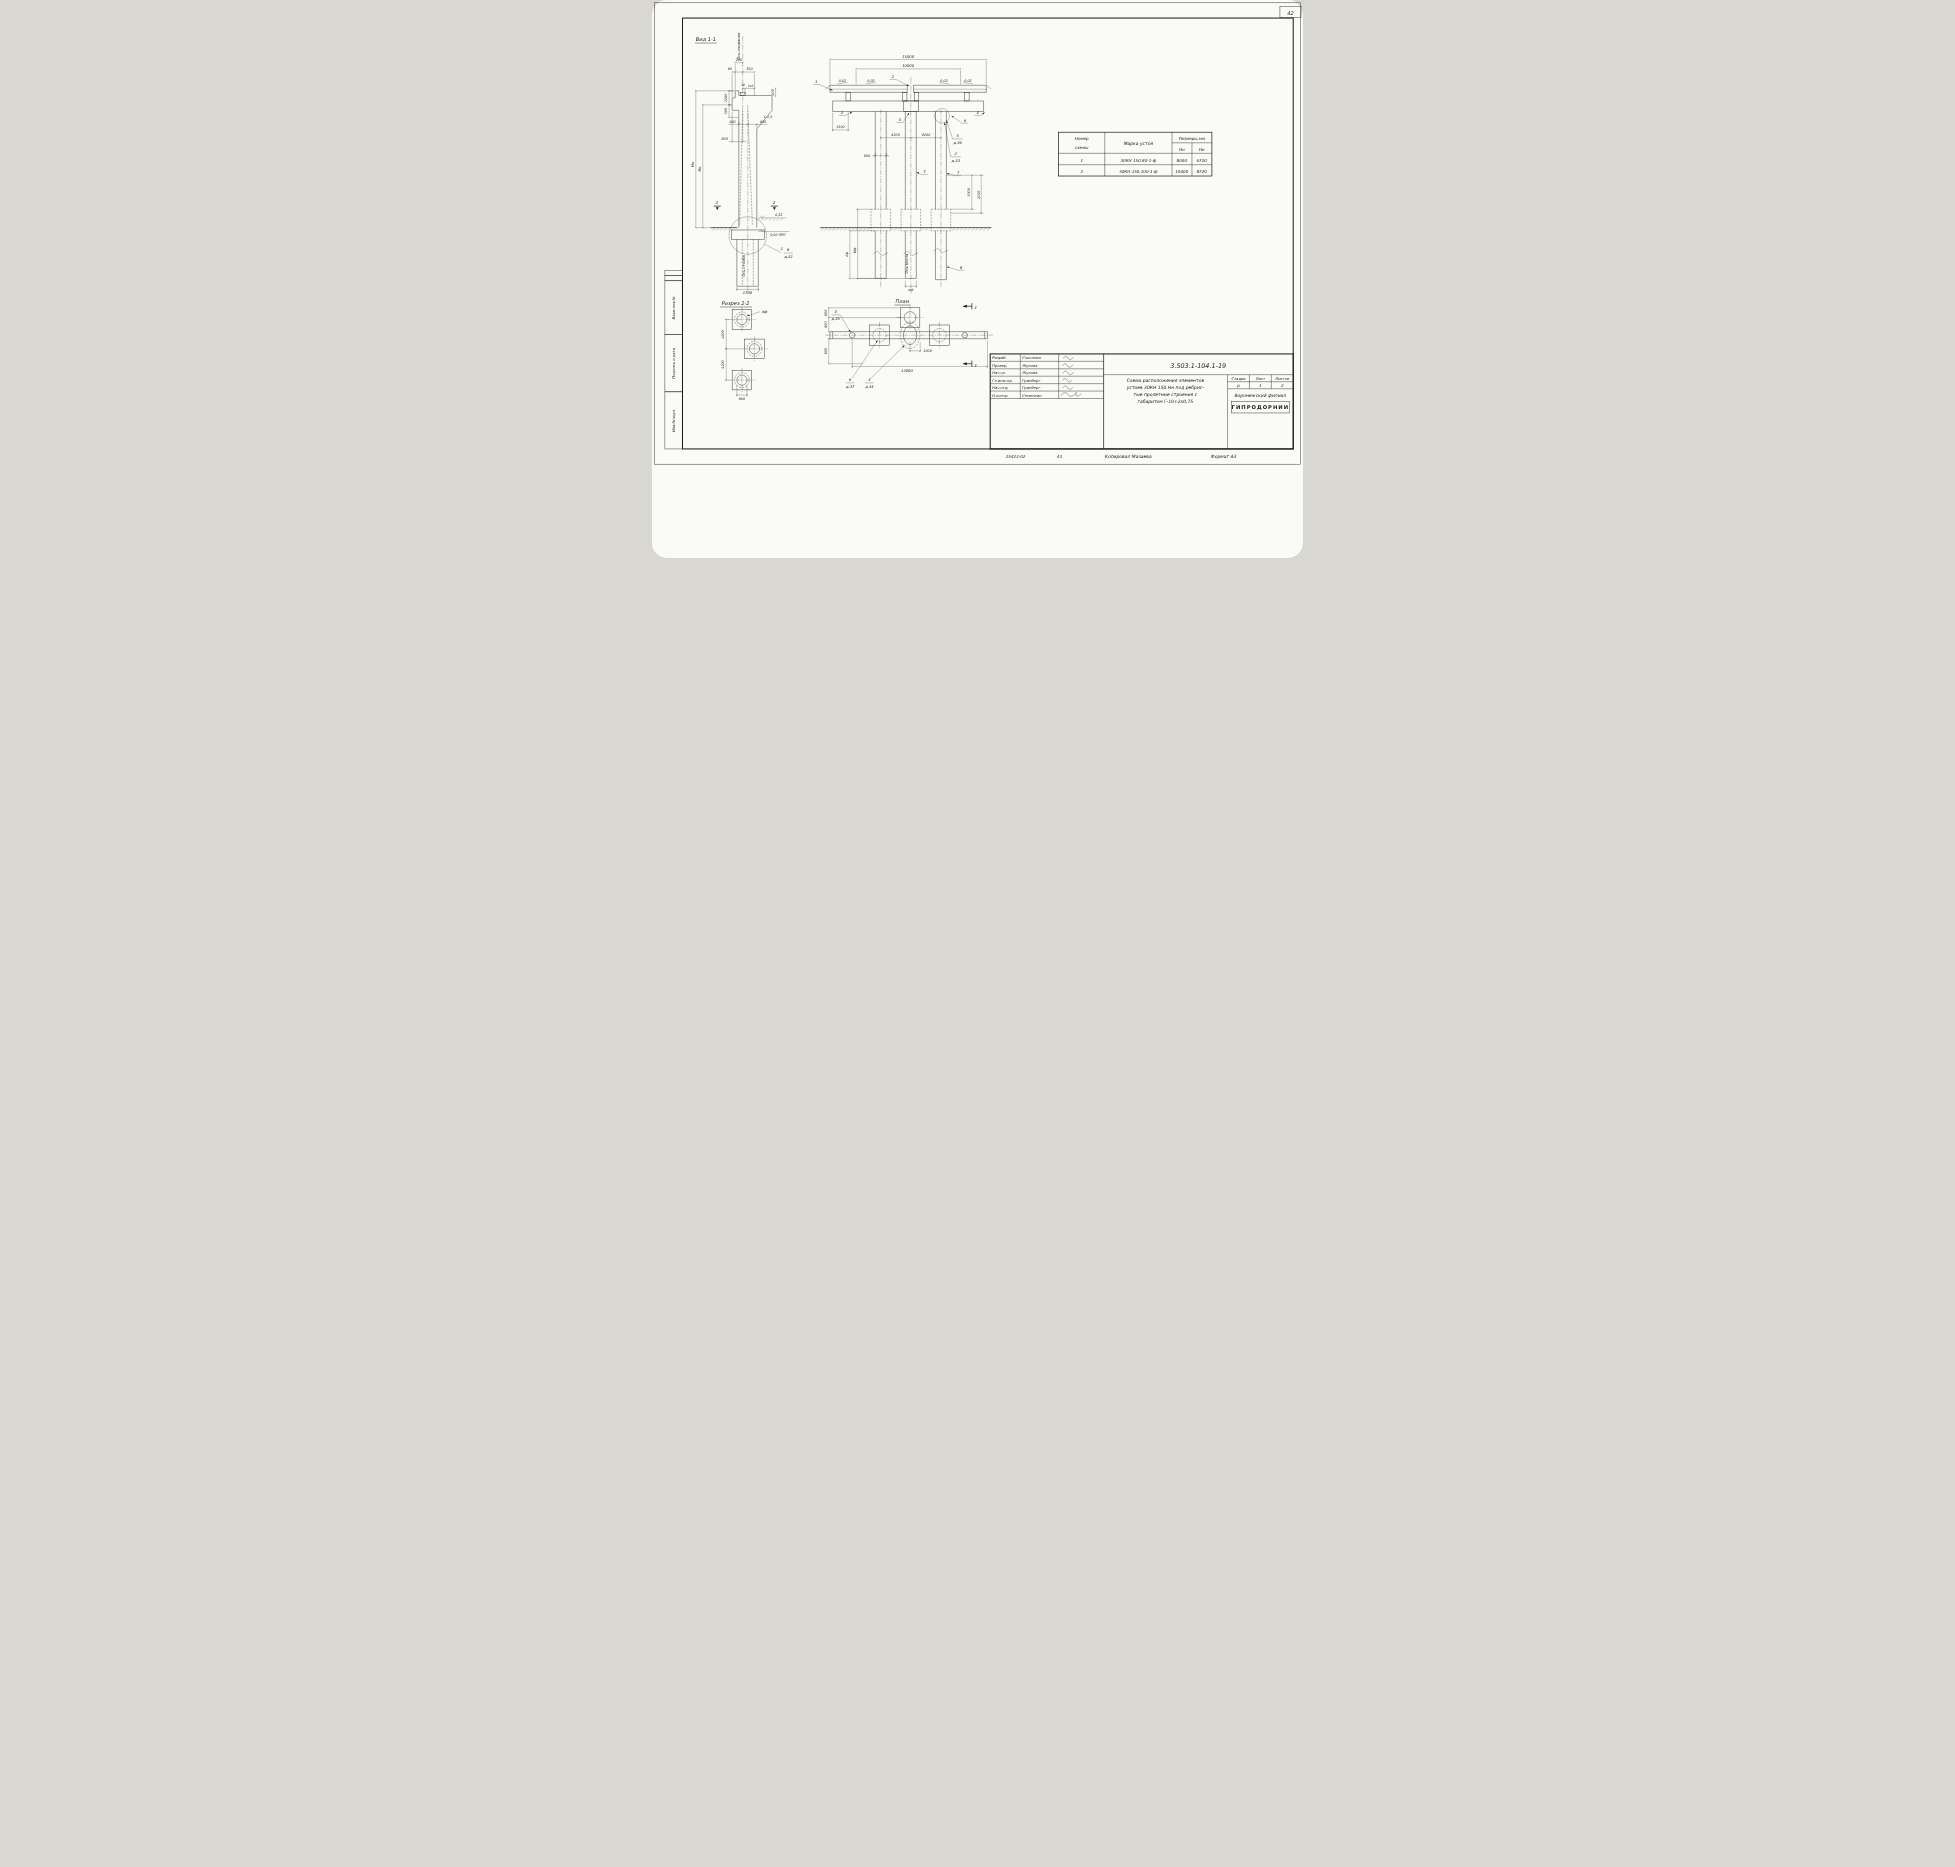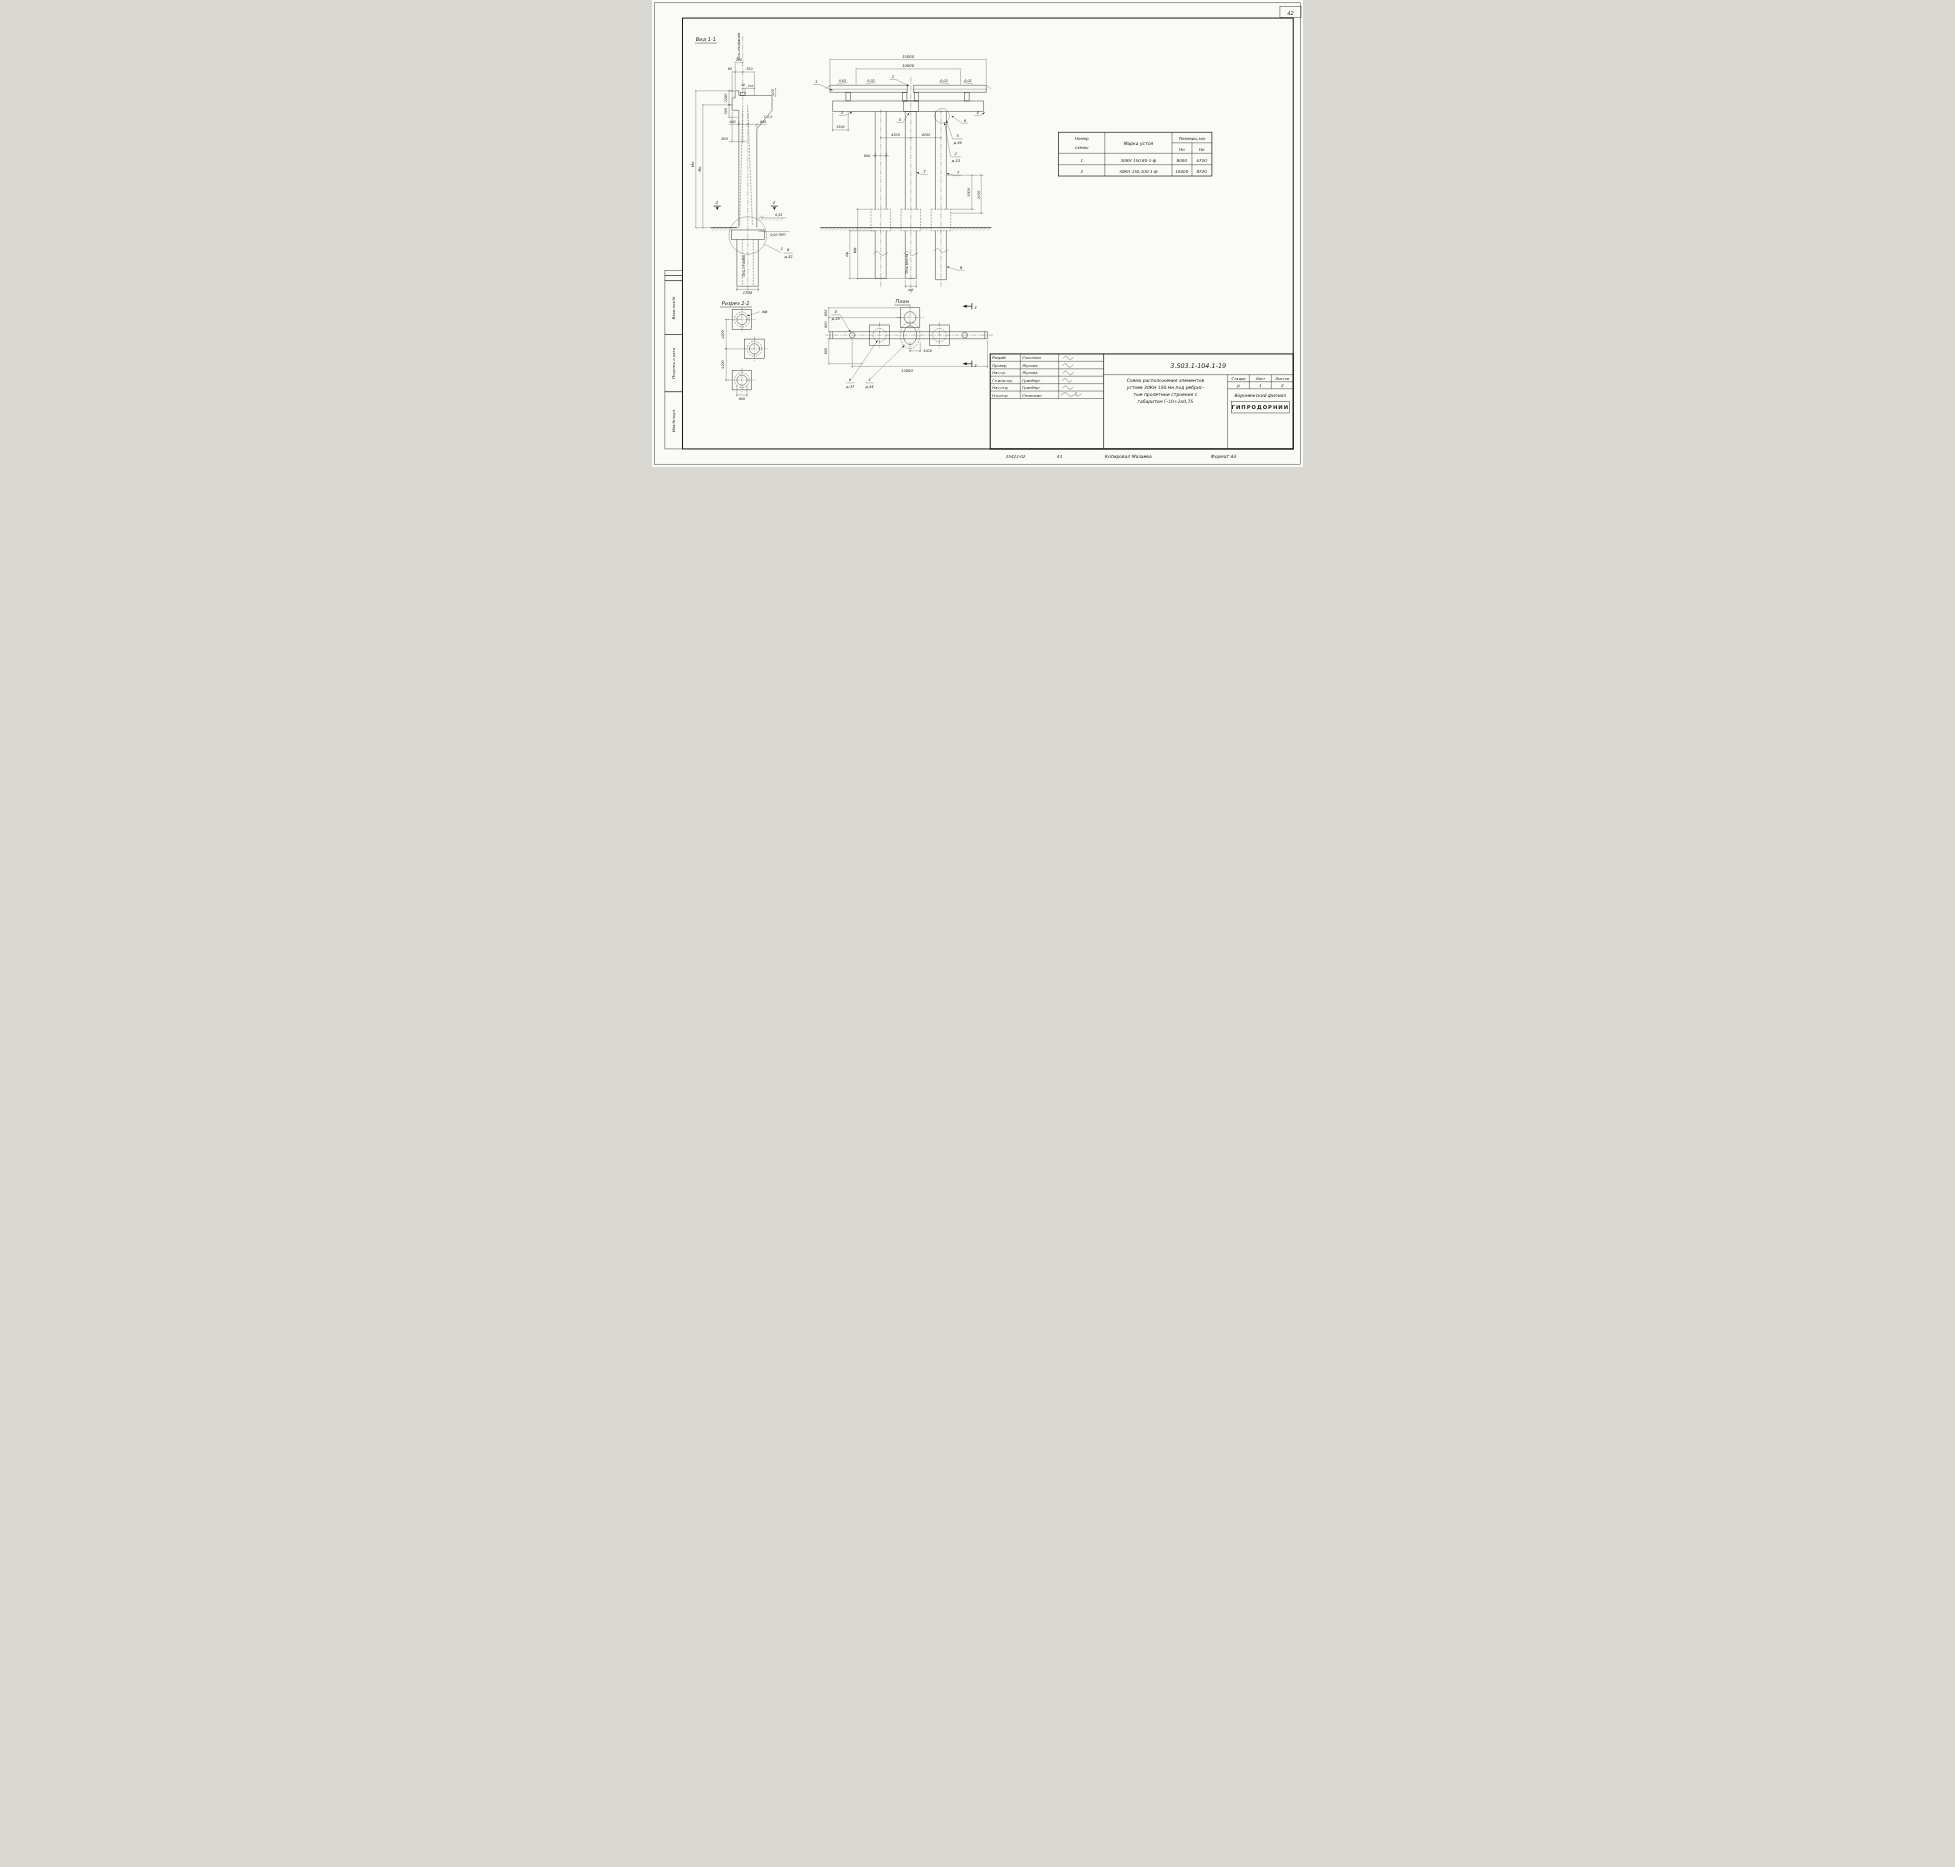--- a/index.html
+++ b/index.html
@@ -1,16 +1,16 @@
 <!DOCTYPE html>
 <html style="font-size:6.3px"><head>
 <meta charset="utf-8">
 <style>
   html,body{margin:0;padding:0;background:#d8d7d2;}
-  .sheet{width:651px;height:467px;background:#fafaf6;margin:0 auto;position:relative;}
+  .sheet{width:651px;height:558px;background:#fafaf6;margin:0 auto;position:relative;border-radius:15px;}
   svg{display:block;}
   svg text{font-family:"DejaVu Sans","Liberation Sans",sans-serif;font-style:italic;fill:#1a1a1a;text-anchor:middle;}
   .t7{font-size:7.5px}.t8{font-size:8.5px}.t9{font-size:9.5px}.t10{font-size:10.5px}
   .t11{font-size:11.5px}.t12{font-size:13px}.t16{font-size:16.5px}
   .anst{text-anchor:start}.anen{text-anchor:end}
   .org{font-style:normal;font-weight:bold;font-size:13.5px;letter-spacing:2.5px;}
   .s{stroke:#1a1a1a;fill:none;stroke-width:1.1}
   .sth{stroke:#1a1a1a;fill:none;stroke-width:1.8}
   .sd{stroke:#1a1a1a;fill:none;stroke-width:.65}
   .ax{stroke:#1a1a1a;fill:none;stroke-width:.65;stroke-dasharray:13 3 3 3}

